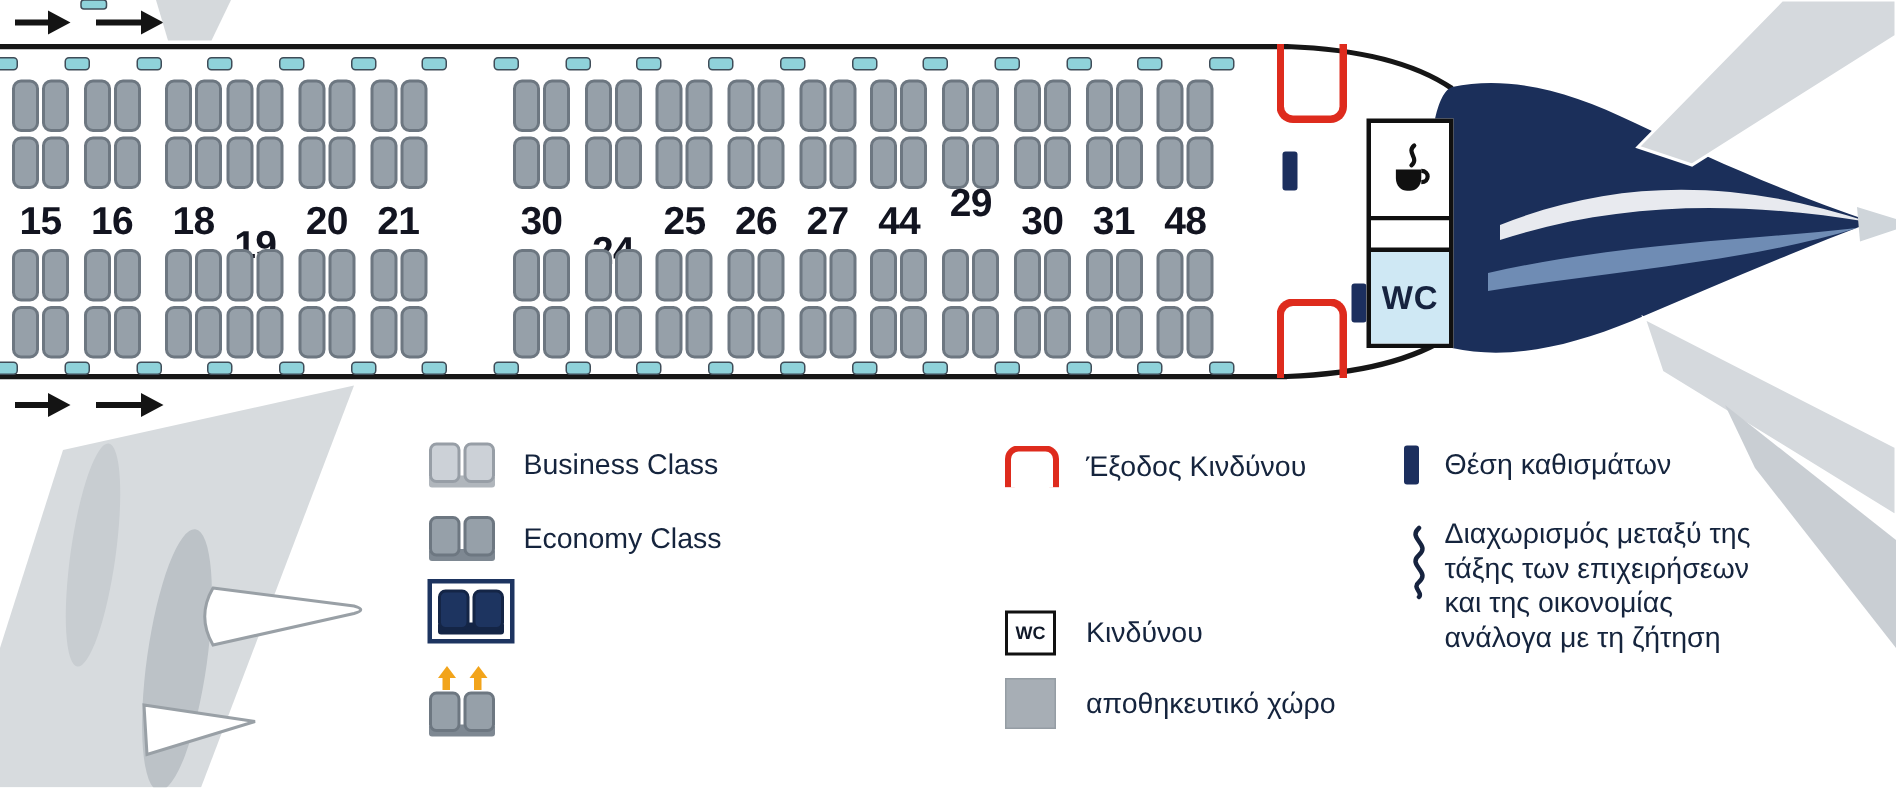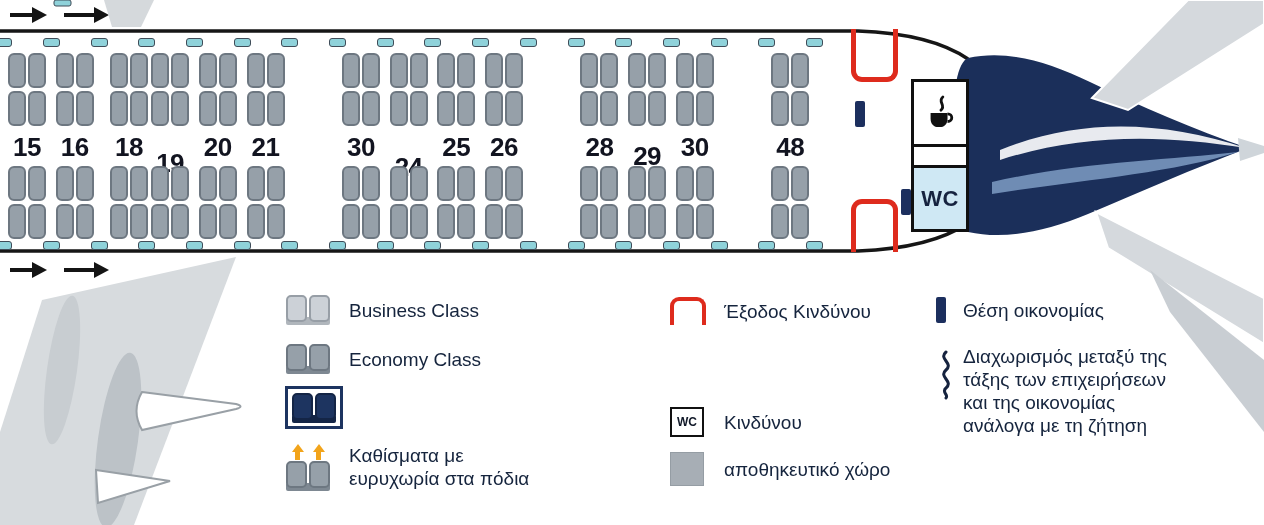--- a/index.html
+++ b/index.html
@@ -315,68 +315,106 @@
         <div class="row-num" style="top: 130px;">26</div>
         <div class="seat-cell" style="top: 166px;">
           <div class="seat-half l"></div>
           <div class="seat-half r"></div>
         </div>
         <div class="seat-cell" style="top: 204px;">
           <div class="seat-half l"></div>
           <div class="seat-half r"></div>
         </div>
       </div>
+      <div class="seat-col" style="left: 532.7px;">
+        <div class="seat-cell" style="top: 53px;">
+          <div class="seat-half l"></div>
+          <div class="seat-half r"></div>
+        </div>
+        <div class="seat-cell" style="top: 91px;">
+          <div class="seat-half l"></div>
+          <div class="seat-half r"></div>
+        </div>
+        <div class="row-num" style="top: 130px;">27</div>
+        <div class="seat-cell" style="top: 166px;">
+          <div class="seat-half l"></div>
+          <div class="seat-half r"></div>
+        </div>
+        <div class="seat-cell" style="top: 204px;">
+          <div class="seat-half l"></div>
+          <div class="seat-half r"></div>
+        </div>
+      </div>
       <div class="seat-col" style="left: 580.4px;">
         <div class="seat-cell" style="top: 53px;">
           <div class="seat-half l"></div>
           <div class="seat-half r"></div>
         </div>
         <div class="seat-cell" style="top: 91px;">
           <div class="seat-half l"></div>
           <div class="seat-half r"></div>
         </div>
-        <div class="row-num" style="top: 130px;">28</div>
+        <div class="row-num" style="top: 130px;">44</div>
         <div class="seat-cell" style="top: 166px;">
           <div class="seat-half l"></div>
           <div class="seat-half r"></div>
         </div>
         <div class="seat-cell" style="top: 204px;">
           <div class="seat-half l"></div>
           <div class="seat-half r"></div>
         </div>
       </div>
       <div class="seat-col" style="left: 628.1px;">
         <div class="seat-cell" style="top: 53px;">
           <div class="seat-half l"></div>
           <div class="seat-half r"></div>
         </div>
         <div class="seat-cell" style="top: 91px;">
           <div class="seat-half l"></div>
           <div class="seat-half r"></div>
         </div>
-        <div class="row-num" style="top: 139px; text-align: center;">29</div>
+        <div class="row-num" style="top: 118px; text-align: center;">29</div>
         <div class="seat-cell" style="top: 166px;">
           <div class="seat-half l"></div>
           <div class="seat-half r"></div>
         </div>
         <div class="seat-cell" style="top: 204px;">
           <div class="seat-half l"></div>
           <div class="seat-half r"></div>
         </div>
       </div>
       <div class="seat-col" style="left: 675.8px;">
         <div class="seat-cell" style="top: 53px;">
           <div class="seat-half l"></div>
           <div class="seat-half r"></div>
         </div>
         <div class="seat-cell" style="top: 91px;">
           <div class="seat-half l"></div>
           <div class="seat-half r"></div>
         </div>
         <div class="row-num" style="top: 130px;">30</div>
+        <div class="seat-cell" style="top: 166px;">
+          <div class="seat-half l"></div>
+          <div class="seat-half r"></div>
+        </div>
+        <div class="seat-cell" style="top: 204px;">
+          <div class="seat-half l"></div>
+          <div class="seat-half r"></div>
+        </div>
+      </div>
+      <div class="seat-col" style="left: 723.5px;">
+        <div class="seat-cell" style="top: 53px;">
+          <div class="seat-half l"></div>
+          <div class="seat-half r"></div>
+        </div>
+        <div class="seat-cell" style="top: 91px;">
+          <div class="seat-half l"></div>
+          <div class="seat-half r"></div>
+        </div>
+        <div class="row-num" style="top: 130px;">31</div>
         <div class="seat-cell" style="top: 166px;">
           <div class="seat-half l"></div>
           <div class="seat-half r"></div>
         </div>
         <div class="seat-cell" style="top: 204px;">
           <div class="seat-half l"></div>
           <div class="seat-half r"></div>
         </div>
       </div>
       <div class="seat-col" style="left: 771.2px;">
@@ -502,21 +540,20 @@
               <i class="stem"></i>
             </span>
         </div>
         <div class="pair pair-economy">
             <div class="bench"></div>
             <div class="s left"></div>
             <div class="s right"></div>
           </div>
       </div>
     </div>
-    <div class="lbl">Καθίσματα με ευρυχωρία στα πόδια</div>
   </div>
 
   <div class="li c2 li-exit">
     <div class="ic">
         <div class="exit-ic"></div>
       </div>
     <div class="lbl">Έξοδος Κινδύνου</div>
   </div>
 
 
@@ -533,21 +570,21 @@
     <div class="ic">
         <div class="storage-ic"></div>
       </div>
     <div class="lbl">αποθηκευτικό χώρο</div>
   </div>
 
   <div class="li c3 li-crew">
     <div class="ic">
         <div class="crew-ic"></div>
       </div>
-    <div class="lbl">Θέση οικονομίας</div>
+    <div class="lbl">Θέση καθισμάτων</div>
   </div>
 
   <div class="li c3 li-divider">
     <div class="ic">
       <svg width="18" height="50" viewBox="0 0 18 50">
         <path d="M 10,2 C 2,9 18,13 10,20 C 2,27 18,31 10,38 C 5,42 13,45 10,48" stroke="#16233f" stroke-width="3" fill="none" stroke-linecap="round"></path>
       </svg>
     </div>
     <div class="lbl">Διαχωρισμός μεταξύ της τάξης των επιχειρήσεων και της οικονομίας ανάλογα με τη ζήτηση</div>
   </div>

